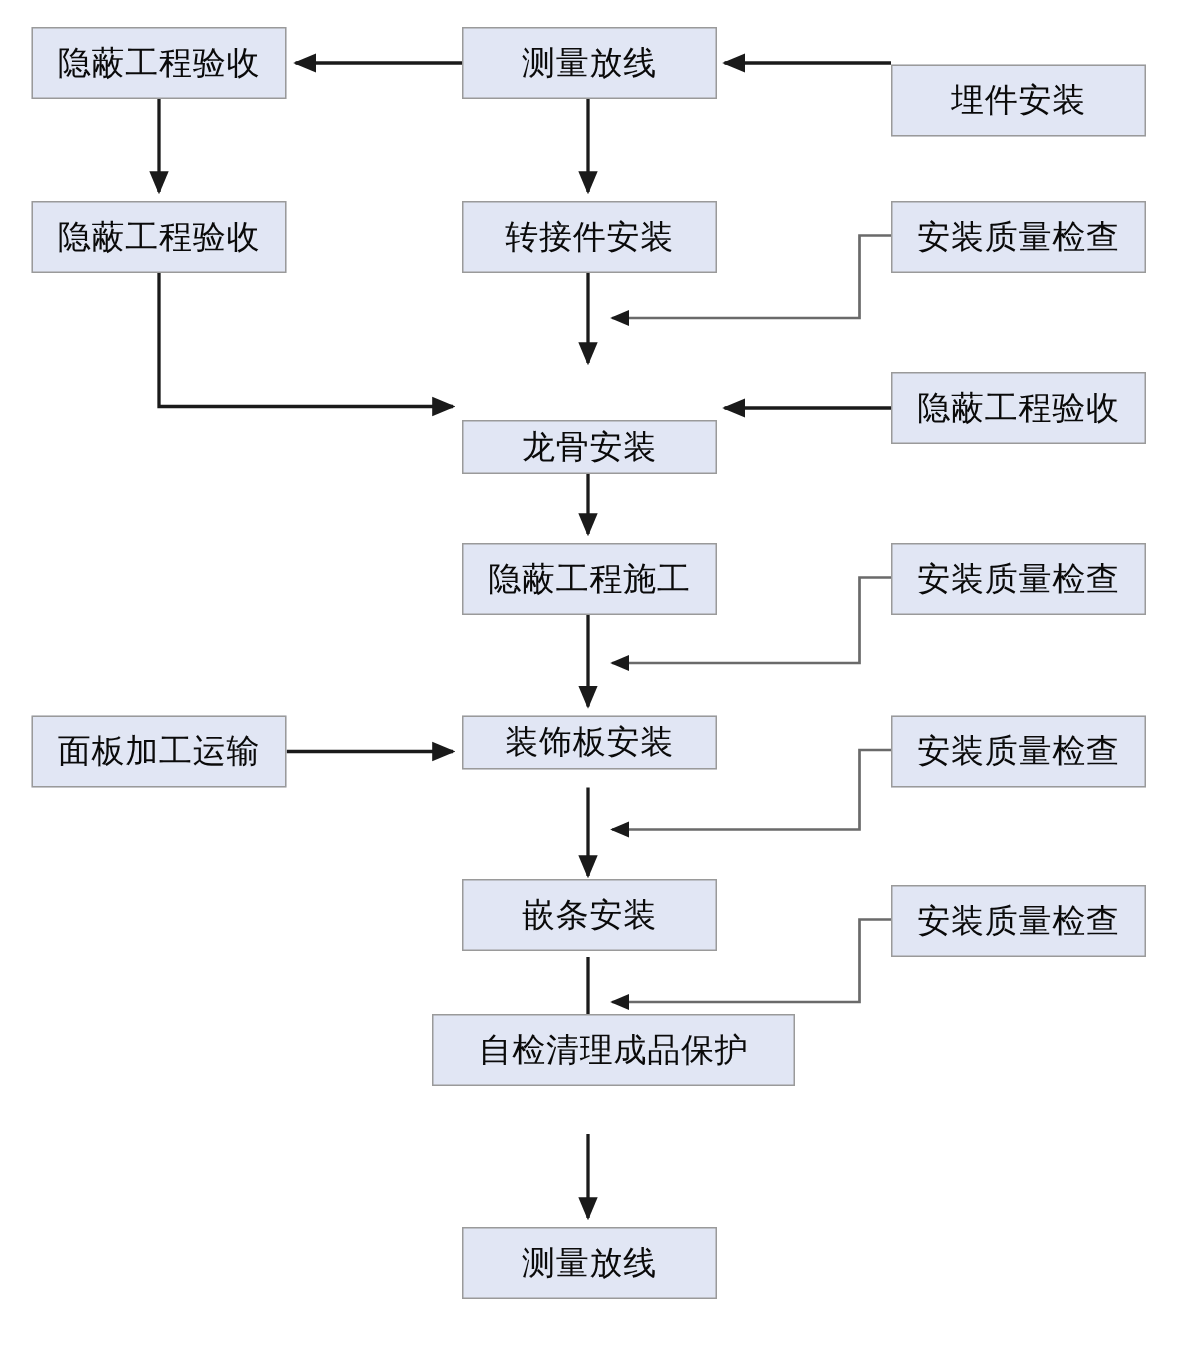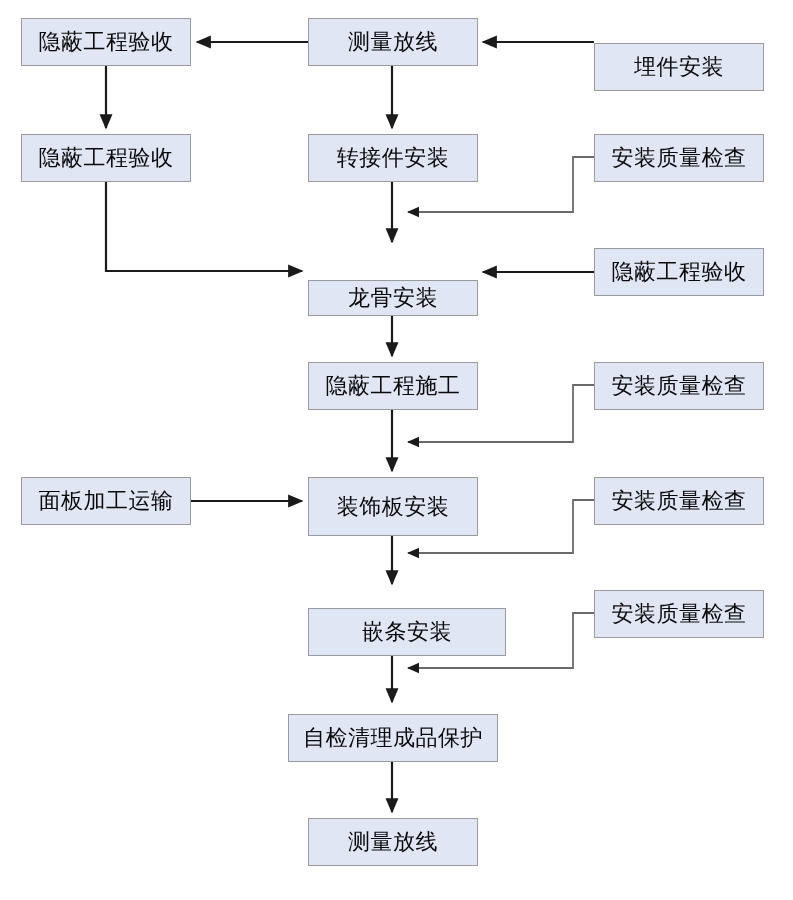--- a/index.html
+++ b/index.html
@@ -166,37 +166,37 @@
   </div>
 
   <div class="node" style="left:594px; top:362px; width:170px; height:48px;">
     <span class="node-label">安装质量检查</span>
   </div>
 
   <div class="node" style="left:21px; top:477px; width:170px; height:48px;">
     <span class="node-label">面板加工运输</span>
   </div>
 
-  <div class="node" style="left:308px; top:477px; width:170px; height:59px;">
+  <div class="node" style="left:308px; top:477px; width:170px; height:36px;">
     <span class="node-label">装饰板安装</span>
   </div>
 
   <div class="node" style="left:594px; top:477px; width:170px; height:48px;">
     <span class="node-label">安装质量检查</span>
   </div>
 
-  <div class="node" style="left:308px; top:608px; width:198px; height:48px;">
+  <div class="node" style="left:308px; top:586px; width:170px; height:48px;">
     <span class="node-label">嵌条安装</span>
   </div>
 
   <div class="node" style="left:594px; top:590px; width:170px; height:48px;">
     <span class="node-label">安装质量检查</span>
   </div>
 
-  <div class="node" style="left:288px; top:714px; width:210px; height:48px;font-family:Liberation Serif, serif;">
+  <div class="node" style="left:288px; top:676px; width:242px; height:48px;font-family:Liberation Serif, serif;">
     <span class="node-label">自检清理成品保护</span>
   </div>
 
   <div class="node" style="left:308px; top:818px; width:170px; height:48px;">
     <span class="node-label">测量放线</span>
   </div>
 
 </div>
 
 </body></html>

